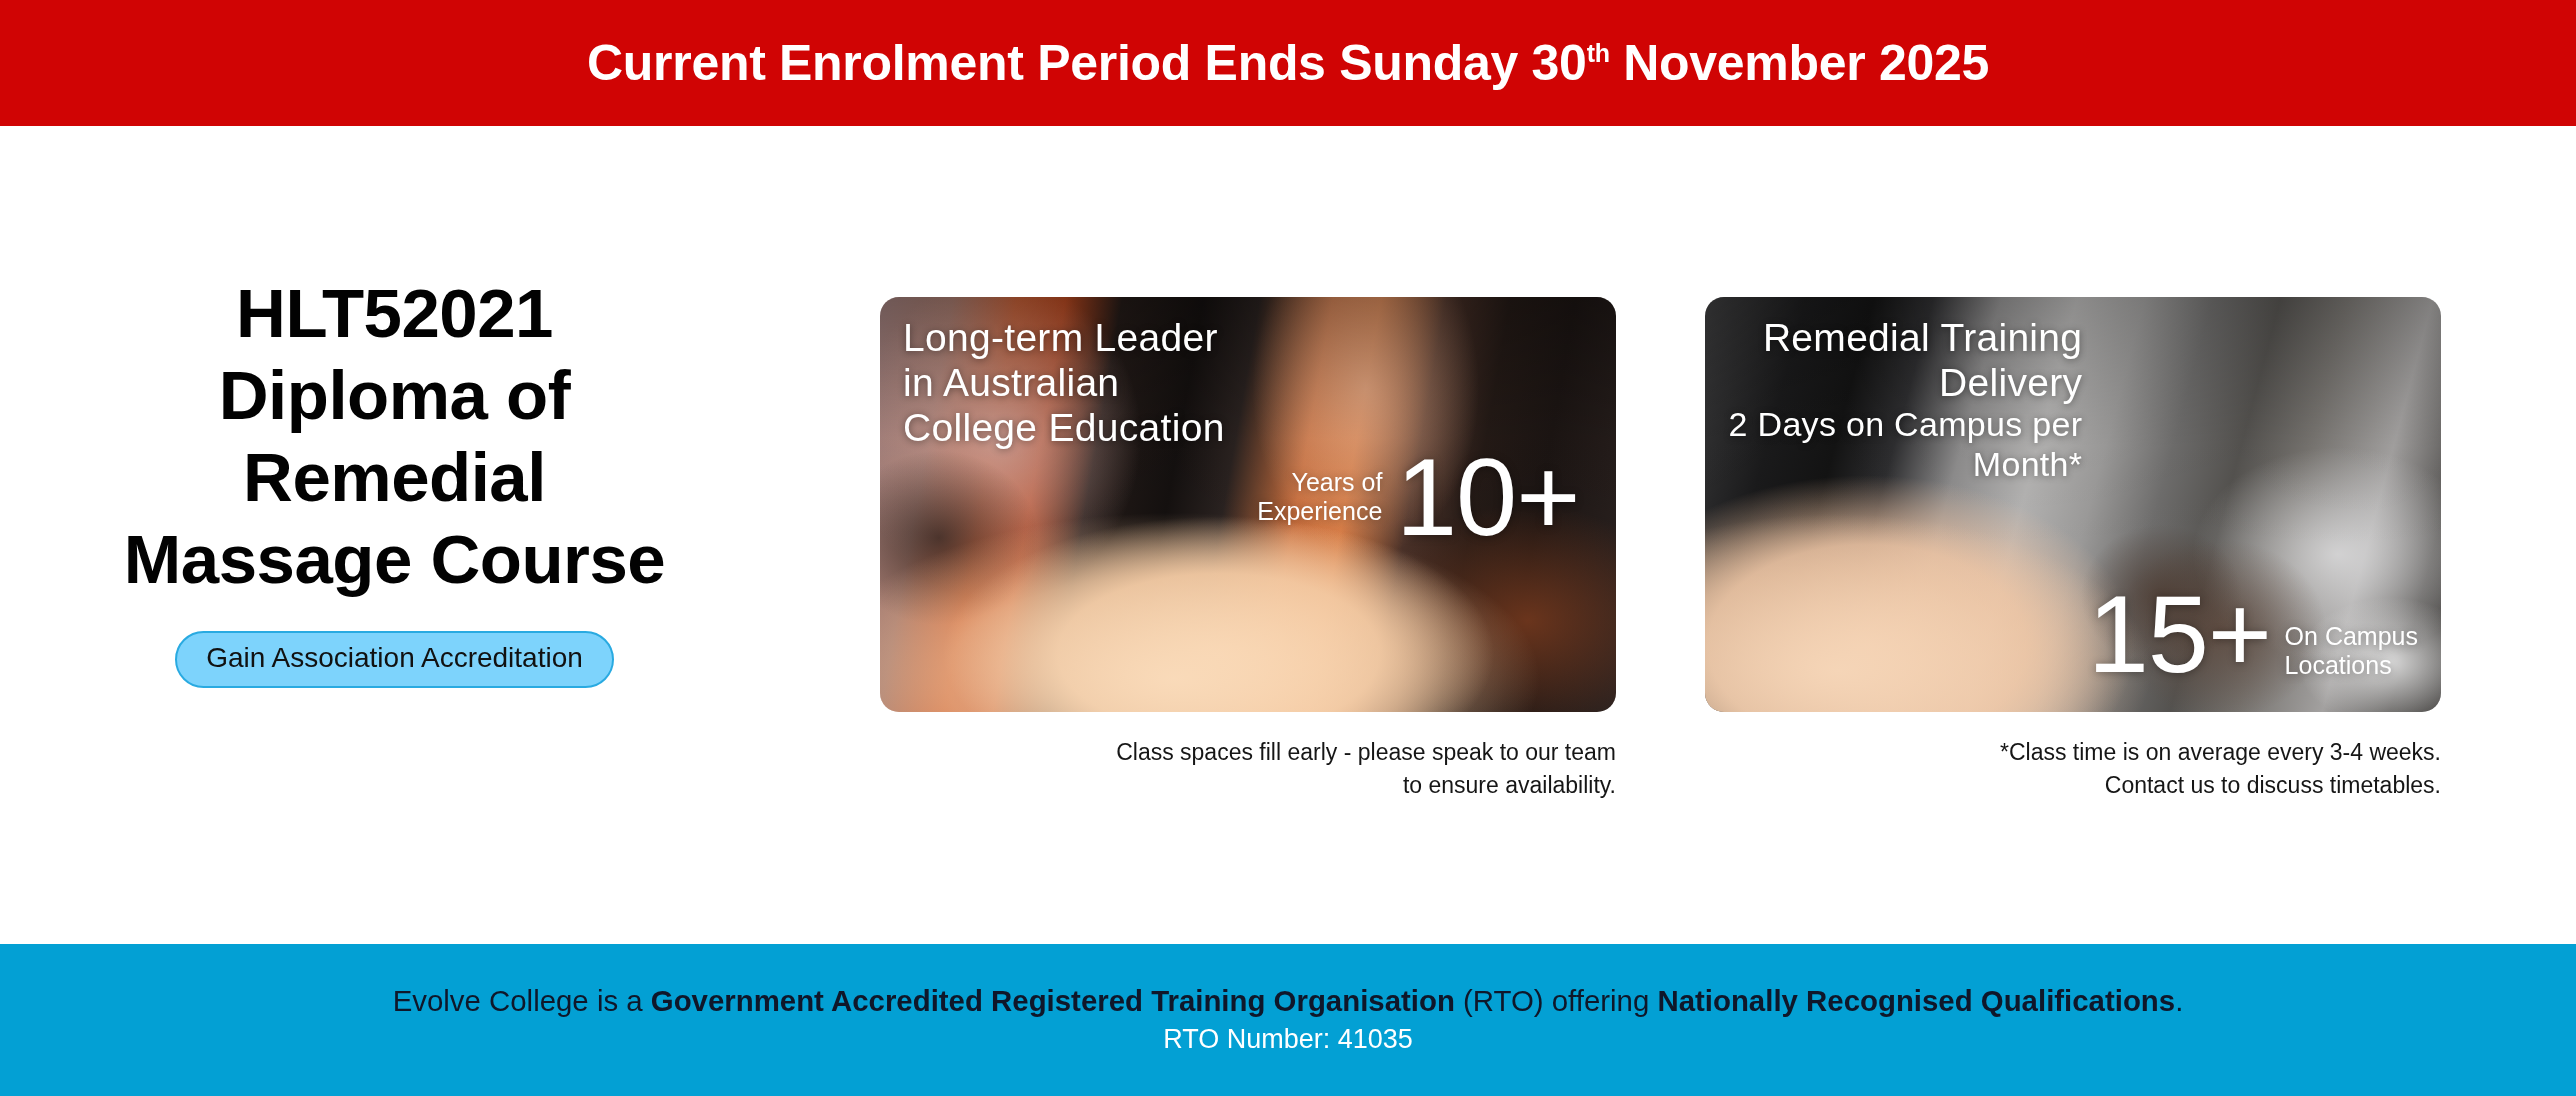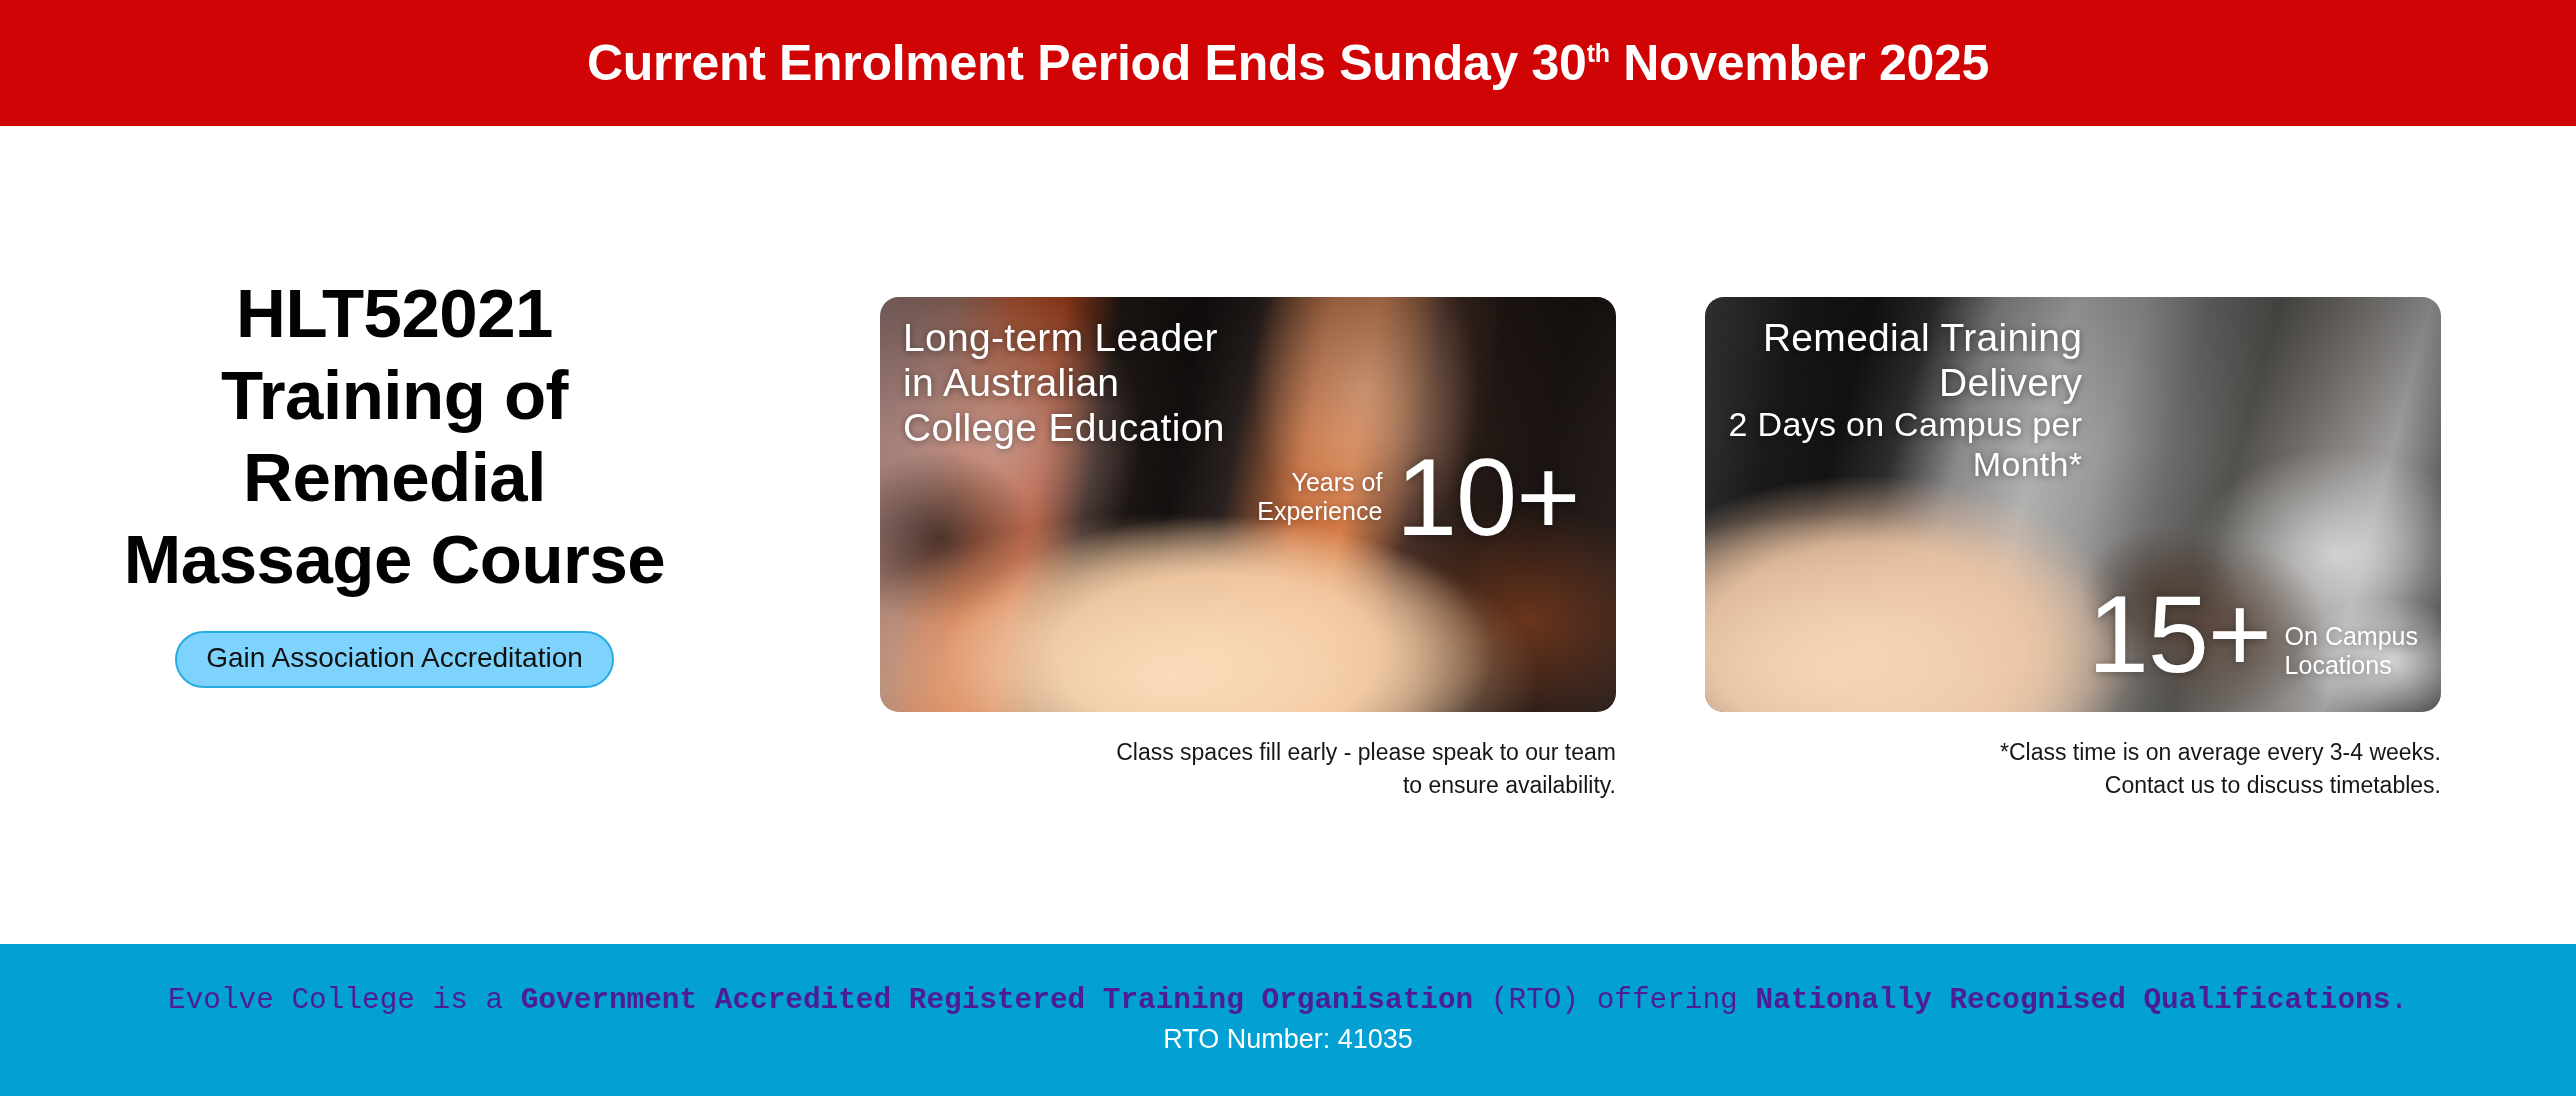--- a/index.html
+++ b/index.html
@@ -220,26 +220,25 @@
     width: 2576px;
     height: 152px;
     background: #03a0d4;
     display: flex;
     flex-direction: column;
     align-items: center;
     justify-content: center;
     gap: 7.4px;
   }
   .bottom-line-1 {
-    color: #4c1d95;
+    color: #0f172a;
     font-size: 29.4px;
     font-weight: 400;
     line-height: 1.1;
     white-space: nowrap;
-    font-family: Liberation Mono, monospace;
   }
   .bottom-line-1 b { font-weight: 700; }
   .bottom-line-2 {
     color: #ffffff;
     font-size: 27px;
     font-weight: 400;
     line-height: 1.1;
     white-space: nowrap;
   }
 </style>
@@ -248,21 +247,21 @@
 
 <div class="page">
 
   <div class="top-banner">
     <div class="top-banner-text"><span>Current Enrolment Period Ends Sunday 30</span><sup>th</sup><span> November 2025</span></div>
   </div>
 
   <div class="headline-col">
     <div class="headline">
       <span class="line">HLT52021</span>
-      <span class="line">Training of</span>
+      <span class="line">Diploma of</span>
       <span class="line">Remedial</span>
       <span class="line">Massage Course</span>
     </div>
     <div class="accred-btn">Gain Association Accreditation</div>
   </div>
 
   <div class="card card-1">
     <div class="card-photo photo-1"></div>
     <div class="card-inner">
       <div class="card-heading">

